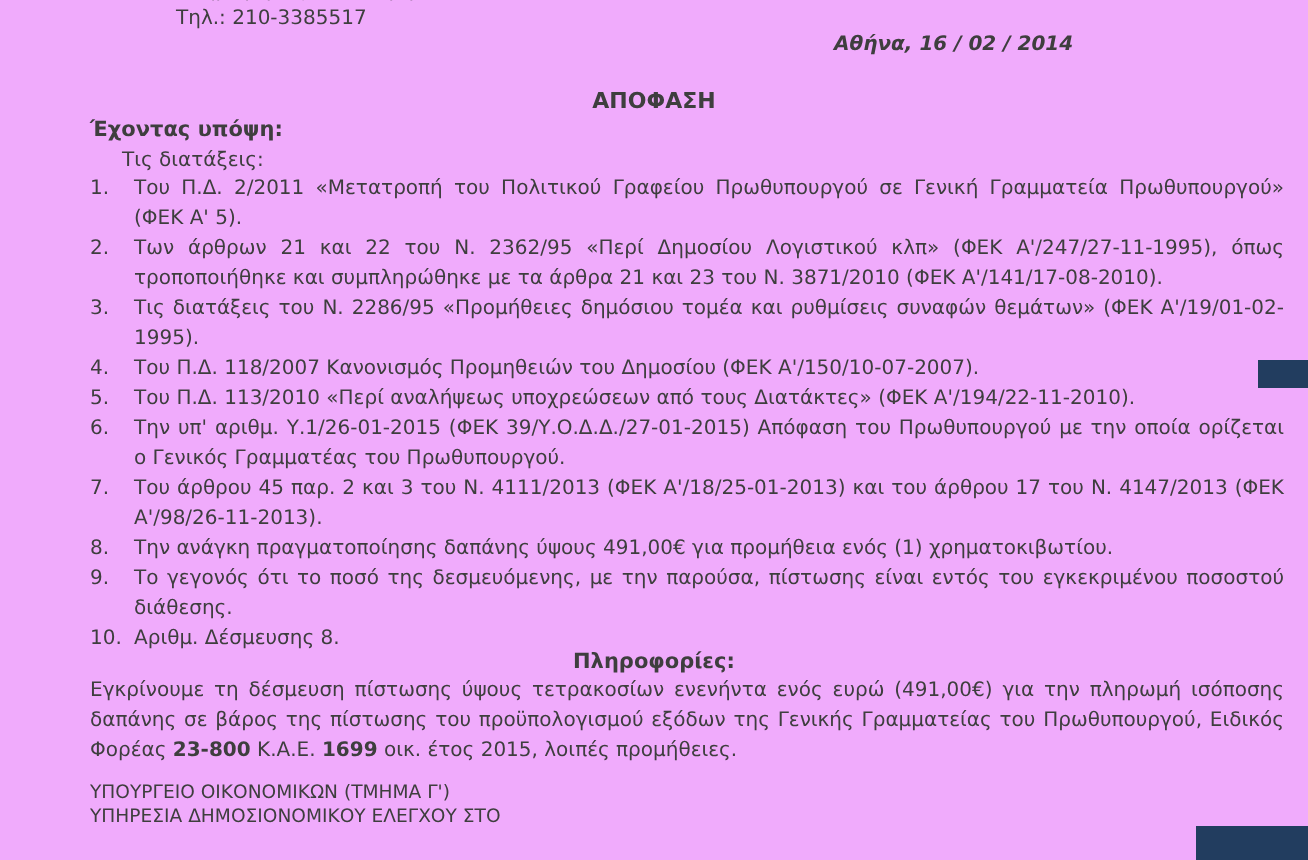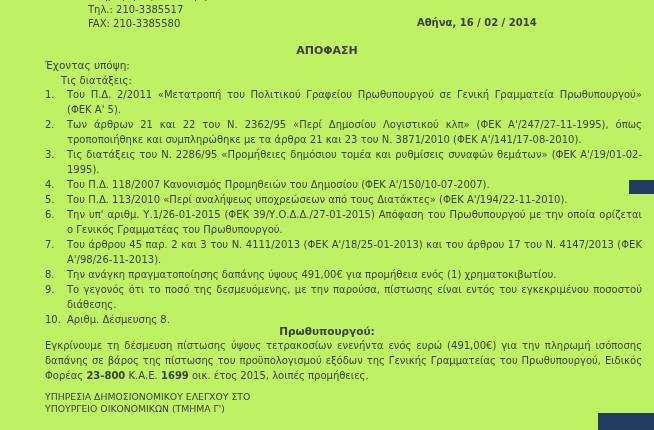--- a/index.html
+++ b/index.html
@@ -1,40 +1,40 @@
 <!DOCTYPE html>
 <html><head>
 <meta charset="utf-8">
 <style>
   * { margin:0; padding:0; box-sizing:border-box; }
   html,body { background:#ffffff; }
   .page {
     position:relative;
     width:654px; height:430px;
     overflow:hidden;
-    background:#bef264;
+    background:#f0abfc;
     font-family:"DejaVu Sans", sans-serif;
     color:#3e3e3e;
     font-size:10px;
     line-height:15px;
   }
   .abs { position:absolute; }
 
   
   .contact { left:88px; top:-11px; line-height:14px; }
 
   
-  .dateblock { left:417px; top:15px; line-height:15px; font-weight:bold; }
+  .dateblock { left:417px; top:15px; line-height:15px; font-weight:bold;font-style:italic; }
 
   .doc-title {
     left:0; top:43px; width:100%;
     text-align:center; font-weight:bold; font-size:11px;
   }
 
-  .having { left:45px; top:58px; font-weight:normal; font-size:10.5px; }
+  .having { left:45px; top:58px; font-weight:bold; font-size:10.5px; }
   .provisions { left:61px; top:73px;text-align:right; }
 
   .list { left:45px; top:87px; width:597px; }
   .li { display:flex; }
   .li .num { width:22px; flex:none; }
   .li .txt { flex:1; text-align:justify; }
 
   .decide-heading {
     left:0; top:324px; width:100%;
     text-align:center; font-weight:bold; font-size:10.5px;
@@ -52,21 +52,20 @@
   .box-bottom { left:598px; top:413px; width:56px; height:17px; }
 </style>
 </head>
 <body>
 
 <div class="page">
 
   <div class="abs contact">
     <div>Πληροφορίες: Σ. Μακρή</div>
     <div>Τηλ.: 210-3385517</div>
-    <div>FAX: 210-3385580</div>
   </div>
 
   <div class="abs dateblock">
     <div>Αθήνα, 16 / 02 / 2014</div>
   </div>
 
   <div class="abs doc-title">ΑΠΟΦΑΣΗ</div>
 
   <div class="abs having">Έχοντας υπόψη:</div>
   <div class="abs provisions">Τις διατάξεις:</div>
@@ -107,25 +106,25 @@
     <div class="li">
       <span class="num">9.</span>
       <span class="txt">Το γεγονός ότι το ποσό της δεσμευόμενης, με την παρούσα, πίστωσης είναι εντός του εγκεκριμένου ποσοστού διάθεσης.</span>
     </div>
     <div class="li">
       <span class="num">10.</span>
       <span class="txt">Αριθμ. Δέσμευσης 8.</span>
     </div>
   </div>
 
-  <div class="abs decide-heading">Πρωθυπουργού:</div>
+  <div class="abs decide-heading">Πληροφορίες:</div>
 
   <div class="abs decide-para"><span>Εγκρίνουμε τη δέσμευση πίστωσης ύψους τετρακοσίων ενενήντα ενός ευρώ (491,00€) για την πληρωμή ισόποσης δαπάνης σε βάρος της πίστωσης του προϋπολογισμού εξόδων της Γενικής Γραμματείας του Πρωθυπουργού, Ειδικός Φορέας </span><b>23-800</b><span> Κ.Α.Ε. </span><b>1699</b><span> οικ. έτος 2015, λοιπές προμήθειες.</span></div>
 
   <div class="abs footer">
+    <div>ΥΠΟΥΡΓΕΙΟ ΟΙΚΟΝΟΜΙΚΩΝ (ΤΜΗΜΑ Γ')</div>
     <div>ΥΠΗΡΕΣΙΑ ΔΗΜΟΣΙΟΝΟΜΙΚΟΥ ΕΛΕΓΧΟΥ ΣΤΟ</div>
-    <div>ΥΠΟΥΡΓΕΙΟ ΟΙΚΟΝΟΜΙΚΩΝ (ΤΜΗΜΑ Γ')</div>
   </div>
 
   <div class="abs overlay-box box-mid"></div>
   <div class="abs overlay-box box-bottom"></div>
 
 </div>
 
 </body></html>

